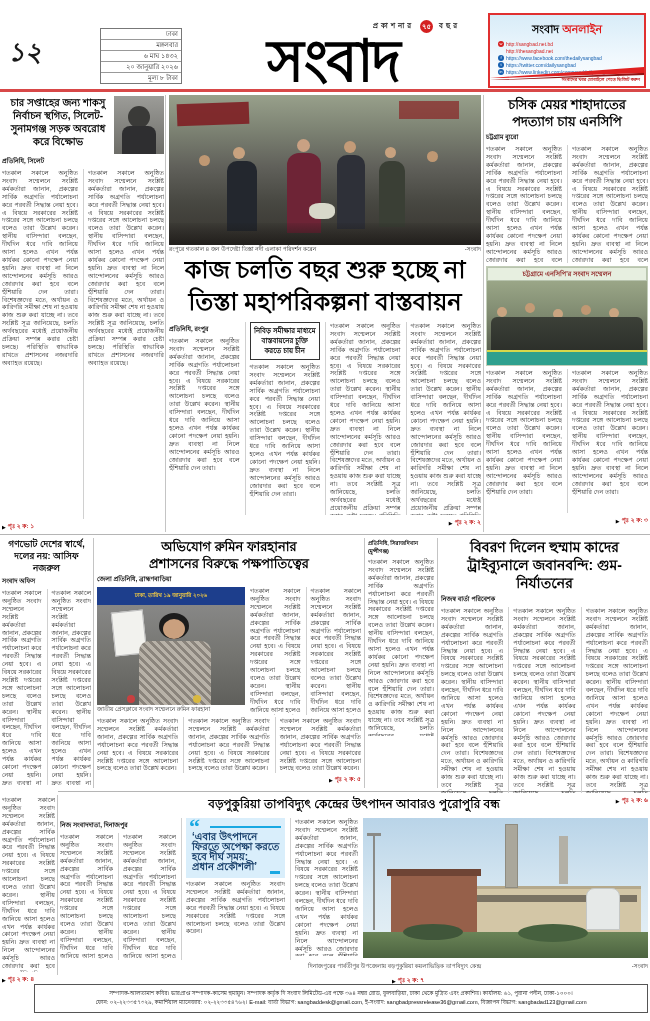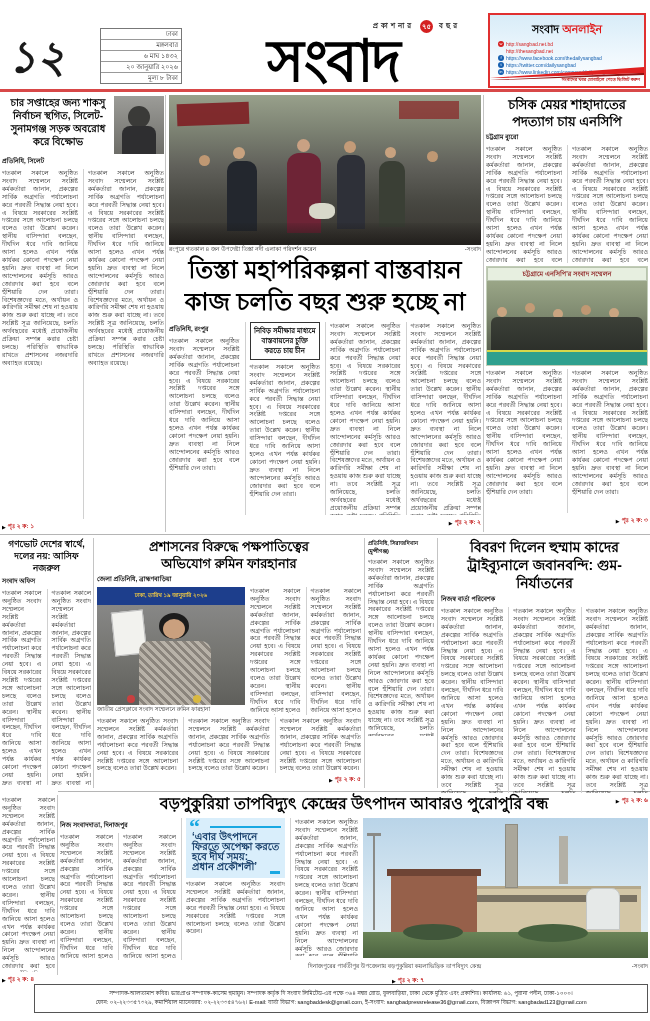--- a/index.html
+++ b/index.html
@@ -1,20 +1,20 @@
 <!DOCTYPE html>
 <html><head>
 <meta charset="utf-8">
 <style>
   html,body{margin:0;padding:0;background:#e9e9e6;}
   *{box-sizing:border-box;}
   #page{position:relative;width:650px;height:1021px;margin:0 auto;background:#fff;
         font-family:"Liberation Sans","DejaVu Sans",sans-serif;color:#1a1a1a;overflow:hidden;}
   
-  .pagenum{position:absolute;left:8px;top:24px;font-size:44px;font-weight:800;font-style:italic;}
+  .pagenum{position:absolute;left:8px;top:32px;font-size:26px;font-weight:800;font-style:italic;}
   .datebox{position:absolute;left:100px;top:28px;width:82px;border:1px solid #777;font-size:6.5px;}
   .datebox div{border-bottom:1px solid #999;text-align:right;padding:1px 3px 1px 1px;line-height:8px;}
   .datebox div:last-child{border-bottom:none;}
   .masthead-wrap{position:absolute;left:192px;top:20px;width:282px;text-align:center;}
   .anniv{font-size:7px;letter-spacing:3px;text-align:right;padding-right:14px;font-weight:bold;color:#111;}
   .anniv .circle{display:inline-flex;align-items:center;justify-content:center;width:13px;height:13px;
     border-radius:50%;background:#d42020;color:#fff;font-size:7px;letter-spacing:0;margin:0 1px;vertical-align:middle;}
   .masthead{font-size:56px;font-weight:900;line-height:56px;letter-spacing:-2px;color:#000;transform:scaleY(1.04);}
   .onlinebox{position:absolute;left:488px;top:13px;width:158px;height:75px;border:2px solid #e03030;
     background:linear-gradient(180deg,#d8ecf8 0%,#eef7fd 55%,#ffffff 100%);overflow:hidden;font-size:5px;}
@@ -164,22 +164,22 @@
       <div class="shape" style="left:216px;top:52px;width:11px;height:11px;border-radius:50%;background:#c8a27f;"></div>
       <div class="shape" style="left:258px;top:56px;width:11px;height:11px;border-radius:50%;background:#bf9873;"></div>
       <div class="shape" style="left:30px;top:60px;width:11px;height:11px;border-radius:50%;background:#bf9873;"></div>
       <div class="shape" style="left:140px;top:108px;width:26px;height:16px;background:#d8d8ca;border-radius:40%;"></div>
       <div class="shape" style="left:0;top:128px;width:312px;height:22px;background:linear-gradient(180deg,rgba(30,28,26,.1),rgba(24,22,20,.7));"></div>
     </div>
     <div class="caption">
       <span>রংপুরে গতকাল ৪ জন উপদেষ্টা তিস্তা নদী এলাকা পরিদর্শন করেন</span>
       <span>-সংবাদ</span>
     </div>
+    <div class="h-xl">কাজ চলতি বছর শুরু হচ্ছে না</div>
     <div class="h-xl">তিস্তা মহাপরিকল্পনা বাস্তবায়ন</div>
-    <div class="h-xl">কাজ চলতি বছর শুরু হচ্ছে না</div>
     <div class="cols" style="height:193px;margin-top:4px;">
       <div>
         <div class="byline">প্রতিনিধি, রংপুর</div>
         <div class="bodytxt">গতকাল সকালে অনুষ্ঠিত সংবাদ সম্মেলনে সংশ্লিষ্ট কর্মকর্তারা জানান, প্রকল্পের সার্বিক অগ্রগতি পর্যালোচনা করে পরবর্তী সিদ্ধান্ত নেয়া হবে। এ বিষয়ে সরকারের সংশ্লিষ্ট দপ্তরের সঙ্গে আলোচনা চলছে বলেও তারা উল্লেখ করেন। স্থানীয় বাসিন্দারা বলছেন, দীর্ঘদিন ধরে দাবি জানিয়ে আসা হলেও এখন পর্যন্ত কার্যকর কোনো পদক্ষেপ নেয়া হয়নি। দ্রুত ব্যবস্থা না নিলে আন্দোলনের কর্মসূচি আরও জোরদার করা হবে বলে হুঁশিয়ারি দেন তারা।</div>
       </div>
       <div>
         <div class="boxnote">নিবিড় সমীক্ষার মাধ্যমে বাস্তবায়নের চুক্তি করতে চায় চীন</div>
         <div class="bodytxt">গতকাল সকালে অনুষ্ঠিত সংবাদ সম্মেলনে সংশ্লিষ্ট কর্মকর্তারা জানান, প্রকল্পের সার্বিক অগ্রগতি পর্যালোচনা করে পরবর্তী সিদ্ধান্ত নেয়া হবে। এ বিষয়ে সরকারের সংশ্লিষ্ট দপ্তরের সঙ্গে আলোচনা চলছে বলেও তারা উল্লেখ করেন। স্থানীয় বাসিন্দারা বলছেন, দীর্ঘদিন ধরে দাবি জানিয়ে আসা হলেও এখন পর্যন্ত কার্যকর কোনো পদক্ষেপ নেয়া হয়নি। দ্রুত ব্যবস্থা না নিলে আন্দোলনের কর্মসূচি আরও জোরদার করা হবে বলে হুঁশিয়ারি দেন তারা।</div>
       </div>
       <div class="bodytxt">গতকাল সকালে অনুষ্ঠিত সংবাদ সম্মেলনে সংশ্লিষ্ট কর্মকর্তারা জানান, প্রকল্পের সার্বিক অগ্রগতি পর্যালোচনা করে পরবর্তী সিদ্ধান্ত নেয়া হবে। এ বিষয়ে সরকারের সংশ্লিষ্ট দপ্তরের সঙ্গে আলোচনা চলছে বলেও তারা উল্লেখ করেন। স্থানীয় বাসিন্দারা বলছেন, দীর্ঘদিন ধরে দাবি জানিয়ে আসা হলেও এখন পর্যন্ত কার্যকর কোনো পদক্ষেপ নেয়া হয়নি। দ্রুত ব্যবস্থা না নিলে আন্দোলনের কর্মসূচি আরও জোরদার করা হবে বলে হুঁশিয়ারি দেন তারা। বিশেষজ্ঞদের মতে, অর্থায়ন ও কারিগরি সমীক্ষা শেষ না হওয়ায় কাজ শুরু করা যাচ্ছে না। তবে সংশ্লিষ্ট সূত্র জানিয়েছে, চলতি অর্থবছরের মধ্যেই প্রয়োজনীয় প্রক্রিয়া সম্পন্ন করার চেষ্টা চলছে। পরিস্থিতি স্বাভাবিক রাখতে প্রশাসনের নজরদারি অব্যাহত রয়েছে।</div>
@@ -230,22 +230,22 @@
   </div>
   <div style="position:absolute;left:2px;top:796px;width:53px;height:176px;overflow:hidden;">
     <div class="bodytxt">গতকাল সকালে অনুষ্ঠিত সংবাদ সম্মেলনে সংশ্লিষ্ট কর্মকর্তারা জানান, প্রকল্পের সার্বিক অগ্রগতি পর্যালোচনা করে পরবর্তী সিদ্ধান্ত নেয়া হবে। এ বিষয়ে সরকারের সংশ্লিষ্ট দপ্তরের সঙ্গে আলোচনা চলছে বলেও তারা উল্লেখ করেন। স্থানীয় বাসিন্দারা বলছেন, দীর্ঘদিন ধরে দাবি জানিয়ে আসা হলেও এখন পর্যন্ত কার্যকর কোনো পদক্ষেপ নেয়া হয়নি। দ্রুত ব্যবস্থা না নিলে আন্দোলনের কর্মসূচি আরও জোরদার করা হবে বলে হুঁশিয়ারি দেন তারা। বিশেষজ্ঞদের মতে, অর্থায়ন ও কারিগরি সমীক্ষা শেষ না হওয়ায় কাজ শুরু করা যাচ্ছে না। তবে সংশ্লিষ্ট সূত্র জানিয়েছে, চলতি অর্থবছরের মধ্যেই প্রয়োজনীয় প্রক্রিয়া সম্পন্ন করার চেষ্টা চলছে। পরিস্থিতি স্বাভাবিক রাখতে প্রশাসনের নজরদারি অব্যাহত রয়েছে।</div>
   </div>
   <div class="jump" style="position:absolute;left:2px;top:974px;">
     <span class="jarrow">▶</span>
     <span>পৃঃ ২ ক: ৪</span>
   </div>
 
   <div style="position:absolute;left:97px;top:538px;width:264px;">
+    <div class="h-md">অভিযোগ রুমিন ফারহানার</div>
     <div class="h-md">প্রশাসনের বিরুদ্ধে পক্ষপাতিত্বের</div>
-    <div class="h-md">অভিযোগ রুমিন ফারহানার</div>
     <div class="byline">জেলা প্রতিনিধি, ব্রাহ্মণবাড়িয়া</div>
     <div style="display:flex;gap:5px;">
       <div style="flex:0 0 148px;">
         <div class="ph" style="width:148px;height:118px;background:linear-gradient(180deg,#8e8e8e 0%,#767672 55%,#5f5f5b 100%);">
           <div class="ph-banner">ঢাকা, তারিখ ১৯ জানুয়ারি ২০২৬</div>
           <div class="shape" style="left:16px;top:24px;width:32px;height:44px;background:#f2f2ee;border:1px solid #bbb;transform:rotate(-6deg);"></div>
           <div class="shape" style="left:62px;top:26px;width:30px;height:26px;border-radius:50%;background:#1c1c1c;"></div>
           <div class="shape" style="left:66px;top:32px;width:22px;height:20px;border-radius:50%;background:#caa07e;"></div>
           <div class="shape" style="left:42px;top:54px;width:72px;height:64px;background:repeating-linear-gradient(45deg,#b8b2a8 0 3px,#8a847c 3px 6px);border-radius:10px 10px 0 0;"></div>
           <div class="shape" style="left:30px;bottom:2px;width:8px;height:8px;border-radius:50%;background:#c84040;"></div>
@@ -285,21 +285,21 @@
       <div class="bodytxt">গতকাল সকালে অনুষ্ঠিত সংবাদ সম্মেলনে সংশ্লিষ্ট কর্মকর্তারা জানান, প্রকল্পের সার্বিক অগ্রগতি পর্যালোচনা করে পরবর্তী সিদ্ধান্ত নেয়া হবে। এ বিষয়ে সরকারের সংশ্লিষ্ট দপ্তরের সঙ্গে আলোচনা চলছে বলেও তারা উল্লেখ করেন। স্থানীয় বাসিন্দারা বলছেন, দীর্ঘদিন ধরে দাবি জানিয়ে আসা হলেও এখন পর্যন্ত কার্যকর কোনো পদক্ষেপ নেয়া হয়নি। দ্রুত ব্যবস্থা না নিলে আন্দোলনের কর্মসূচি আরও জোরদার করা হবে বলে হুঁশিয়ারি দেন তারা। বিশেষজ্ঞদের মতে, অর্থায়ন ও কারিগরি সমীক্ষা শেষ না হওয়ায় কাজ শুরু করা যাচ্ছে না। তবে সংশ্লিষ্ট সূত্র জানিয়েছে, চলতি অর্থবছরের মধ্যেই প্রয়োজনীয় প্রক্রিয়া সম্পন্ন করার চেষ্টা চলছে। পরিস্থিতি স্বাভাবিক রাখতে প্রশাসনের নজরদারি অব্যাহত রয়েছে।</div>
       <div class="bodytxt">গতকাল সকালে অনুষ্ঠিত সংবাদ সম্মেলনে সংশ্লিষ্ট কর্মকর্তারা জানান, প্রকল্পের সার্বিক অগ্রগতি পর্যালোচনা করে পরবর্তী সিদ্ধান্ত নেয়া হবে। এ বিষয়ে সরকারের সংশ্লিষ্ট দপ্তরের সঙ্গে আলোচনা চলছে বলেও তারা উল্লেখ করেন। স্থানীয় বাসিন্দারা বলছেন, দীর্ঘদিন ধরে দাবি জানিয়ে আসা হলেও এখন পর্যন্ত কার্যকর কোনো পদক্ষেপ নেয়া হয়নি। দ্রুত ব্যবস্থা না নিলে আন্দোলনের কর্মসূচি আরও জোরদার করা হবে বলে হুঁশিয়ারি দেন তারা। বিশেষজ্ঞদের মতে, অর্থায়ন ও কারিগরি সমীক্ষা শেষ না হওয়ায় কাজ শুরু করা যাচ্ছে না। তবে সংশ্লিষ্ট সূত্র জানিয়েছে, চলতি অর্থবছরের মধ্যেই প্রয়োজনীয় প্রক্রিয়া সম্পন্ন করার চেষ্টা চলছে। পরিস্থিতি স্বাভাবিক রাখতে প্রশাসনের নজরদারি অব্যাহত রয়েছে।</div>
     </div>
     <div class="jump" style="justify-content:flex-end;margin-top:2px;">
       <span class="jarrow">▶</span>
       <span>পৃঃ ২ ক: ৬</span>
     </div>
   </div>
 
   <div style="position:absolute;left:60px;top:794px;width:588px;">
-    <div style="font-size:16px;font-weight:800;text-align:center;line-height:20px;color:#000;">বড়পুকুরিয়া তাপবিদ্যুৎ কেন্দ্রের উৎপাদন আবারও পুরোপুরি বন্ধ</div>
+    <div style="font-size:12px;font-weight:800;text-align:center;line-height:20px;color:#000;">বড়পুকুরিয়া তাপবিদ্যুৎ কেন্দ্রের উৎপাদন আবারও পুরোপুরি বন্ধ</div>
     <div style="display:flex;gap:5px;margin-top:4px;height:142px;overflow:hidden;">
       <div style="flex:0 0 116px;">
         <div class="byline">নিজ সংবাদদাতা, দিনাজপুর</div>
         <div class="cols" style="height:130px;">
           <div class="bodytxt">গতকাল সকালে অনুষ্ঠিত সংবাদ সম্মেলনে সংশ্লিষ্ট কর্মকর্তারা জানান, প্রকল্পের সার্বিক অগ্রগতি পর্যালোচনা করে পরবর্তী সিদ্ধান্ত নেয়া হবে। এ বিষয়ে সরকারের সংশ্লিষ্ট দপ্তরের সঙ্গে আলোচনা চলছে বলেও তারা উল্লেখ করেন। স্থানীয় বাসিন্দারা বলছেন, দীর্ঘদিন ধরে দাবি জানিয়ে আসা হলেও এখন পর্যন্ত কার্যকর কোনো পদক্ষেপ নেয়া হয়নি। দ্রুত ব্যবস্থা না নিলে আন্দোলনের কর্মসূচি আরও জোরদার করা হবে বলে হুঁশিয়ারি দেন তারা।</div>
           <div class="bodytxt">গতকাল সকালে অনুষ্ঠিত সংবাদ সম্মেলনে সংশ্লিষ্ট কর্মকর্তারা জানান, প্রকল্পের সার্বিক অগ্রগতি পর্যালোচনা করে পরবর্তী সিদ্ধান্ত নেয়া হবে। এ বিষয়ে সরকারের সংশ্লিষ্ট দপ্তরের সঙ্গে আলোচনা চলছে বলেও তারা উল্লেখ করেন। স্থানীয় বাসিন্দারা বলছেন, দীর্ঘদিন ধরে দাবি জানিয়ে আসা হলেও এখন পর্যন্ত কার্যকর কোনো পদক্ষেপ নেয়া হয়নি। দ্রুত ব্যবস্থা না নিলে আন্দোলনের কর্মসূচি আরও জোরদার করা হবে বলে হুঁশিয়ারি দেন তারা।</div>
         </div>
       </div>
       <div style="flex:0 0 104px;border-left:1px solid #d0d0d0;padding-left:4px;">
         <div class="quotebox">

